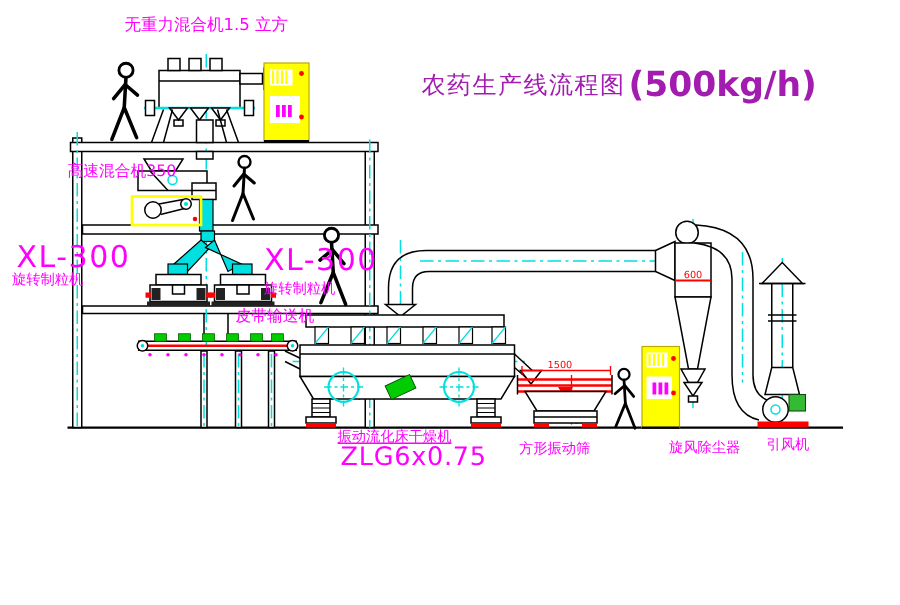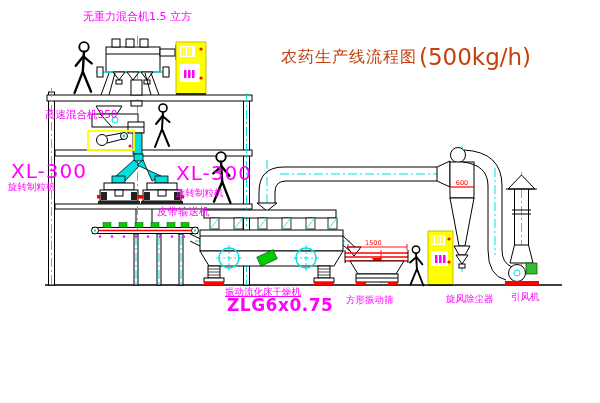--- a/index.html
+++ b/index.html
@@ -6,23 +6,23 @@
   #stage{position:relative;width:600px;height:403px;background:#ffffff;overflow:hidden;
          font-family:"DejaVu Sans",sans-serif;}
   #stage svg{position:absolute;left:0;top:0;}
   .lbl{position:absolute;color:#ff00ff;white-space:nowrap;line-height:1;
        font-family:"DejaVu Sans",sans-serif;}
   .lbl-sm{font-size:9.5px;}
   .lbl-md{font-size:10.5px;}
   .lbl-model{font-size:17px;letter-spacing:.5px;}
   .lbl-big{font-size:20px;letter-spacing:1px;}
   #title{position:absolute;left:281px;top:44px;display:flex;align-items:center;
-         color:#c2410c;white-space:nowrap;}
+         color:#a21caf;white-space:nowrap;}
   #title .cn{font-size:16px;letter-spacing:1px;}
-  #title .cap{font-size:23px;font-weight:400;margin-left:2px;}
+  #title .cap{font-size:23px;font-weight:700;margin-left:2px;}
 </style>
 </head>
 <body>
 
 <div id="stage">
 
 <svg width="600" height="403" viewBox="0 0 600 403">
   <defs>
     <g id="walker" stroke="#000" stroke-width="2" fill="none" stroke-linecap="round">
       <circle cx="0" cy="5" r="4" fill="#fff" stroke-width="1.6"></circle>
@@ -303,20 +303,20 @@
 <div class="lbl lbl-md" style="left:45px;top:109px;">高速混合机350</div>
 
 <div class="lbl lbl-big" style="left:11px;top:161px;">XL-300</div>
 <div class="lbl lbl-sm" style="left:8px;top:182px;">旋转制粒机</div>
 <div class="lbl lbl-big" style="left:176px;top:163px;">XL-300</div>
 <div class="lbl lbl-sm" style="left:176px;top:188px;">旋转制粒机</div>
 
 <div class="lbl lbl-md" style="left:157px;top:206px;">皮带输送机</div>
 
 <div class="lbl lbl-sm" style="left:225px;top:287px;text-decoration:underline;">振动流化床干燥机</div>
-<div class="lbl lbl-model" style="left:227px;top:297px;font-weight:bold;">ZLG6x0.75</div>
+<div class="lbl lbl-model" style="left:227px;top:297px;">ZLG6x0.75</div>
 
 <div class="lbl lbl-sm" style="left:346px;top:295px;">方形振动筛</div>
 
 <div class="lbl lbl-sm" style="left:446px;top:294px;text-align:right;">旋风除尘器</div>
 <div class="lbl lbl-sm" style="left:511px;top:292px;">引风机</div>
 
 </div>
 
 </body></html>

